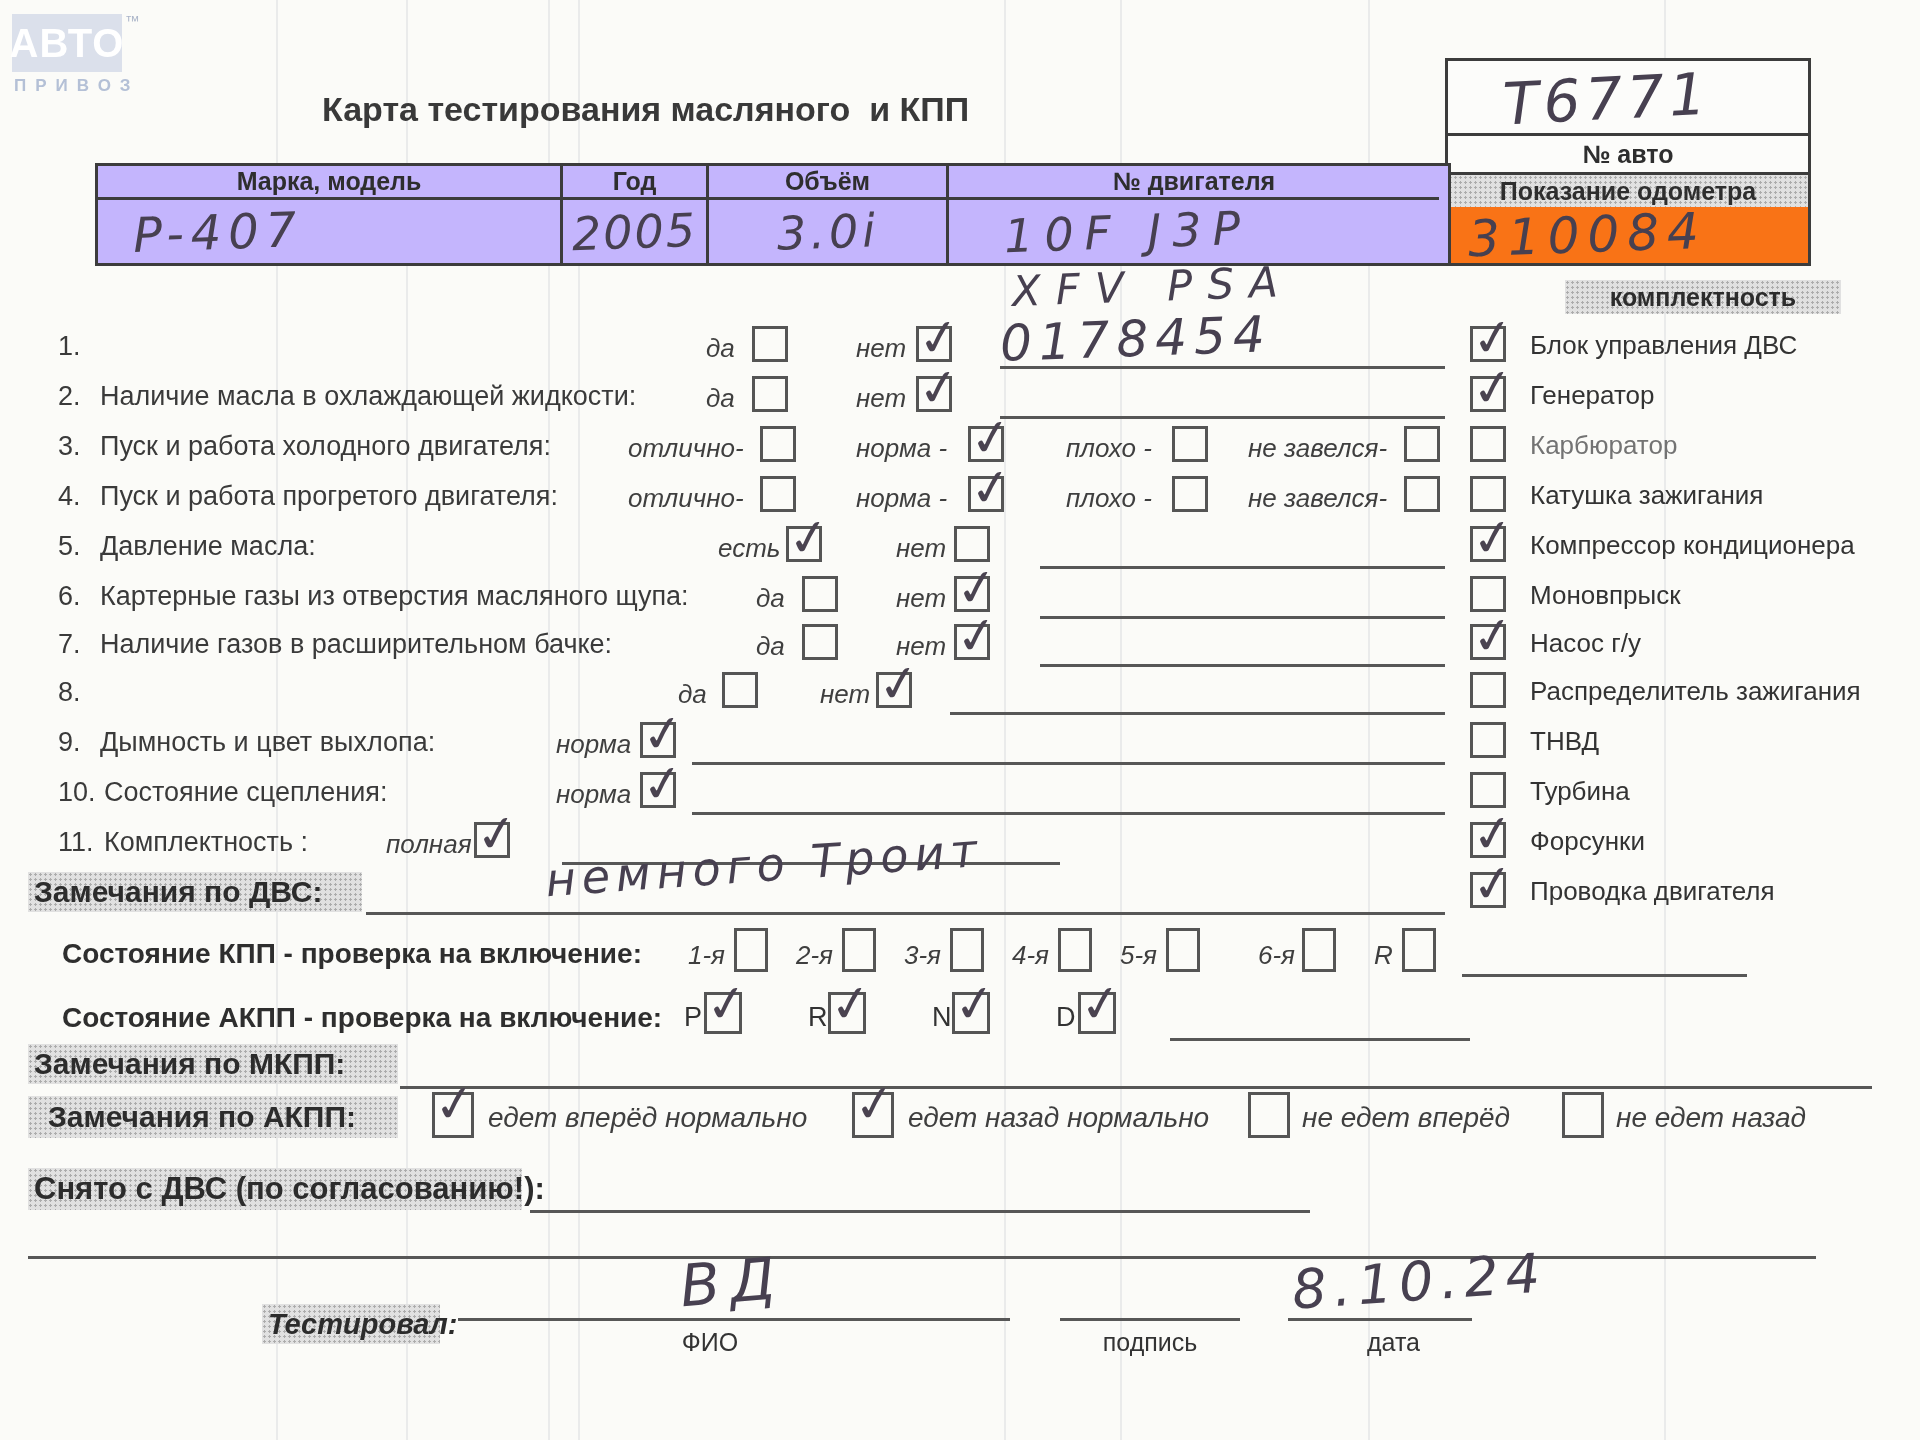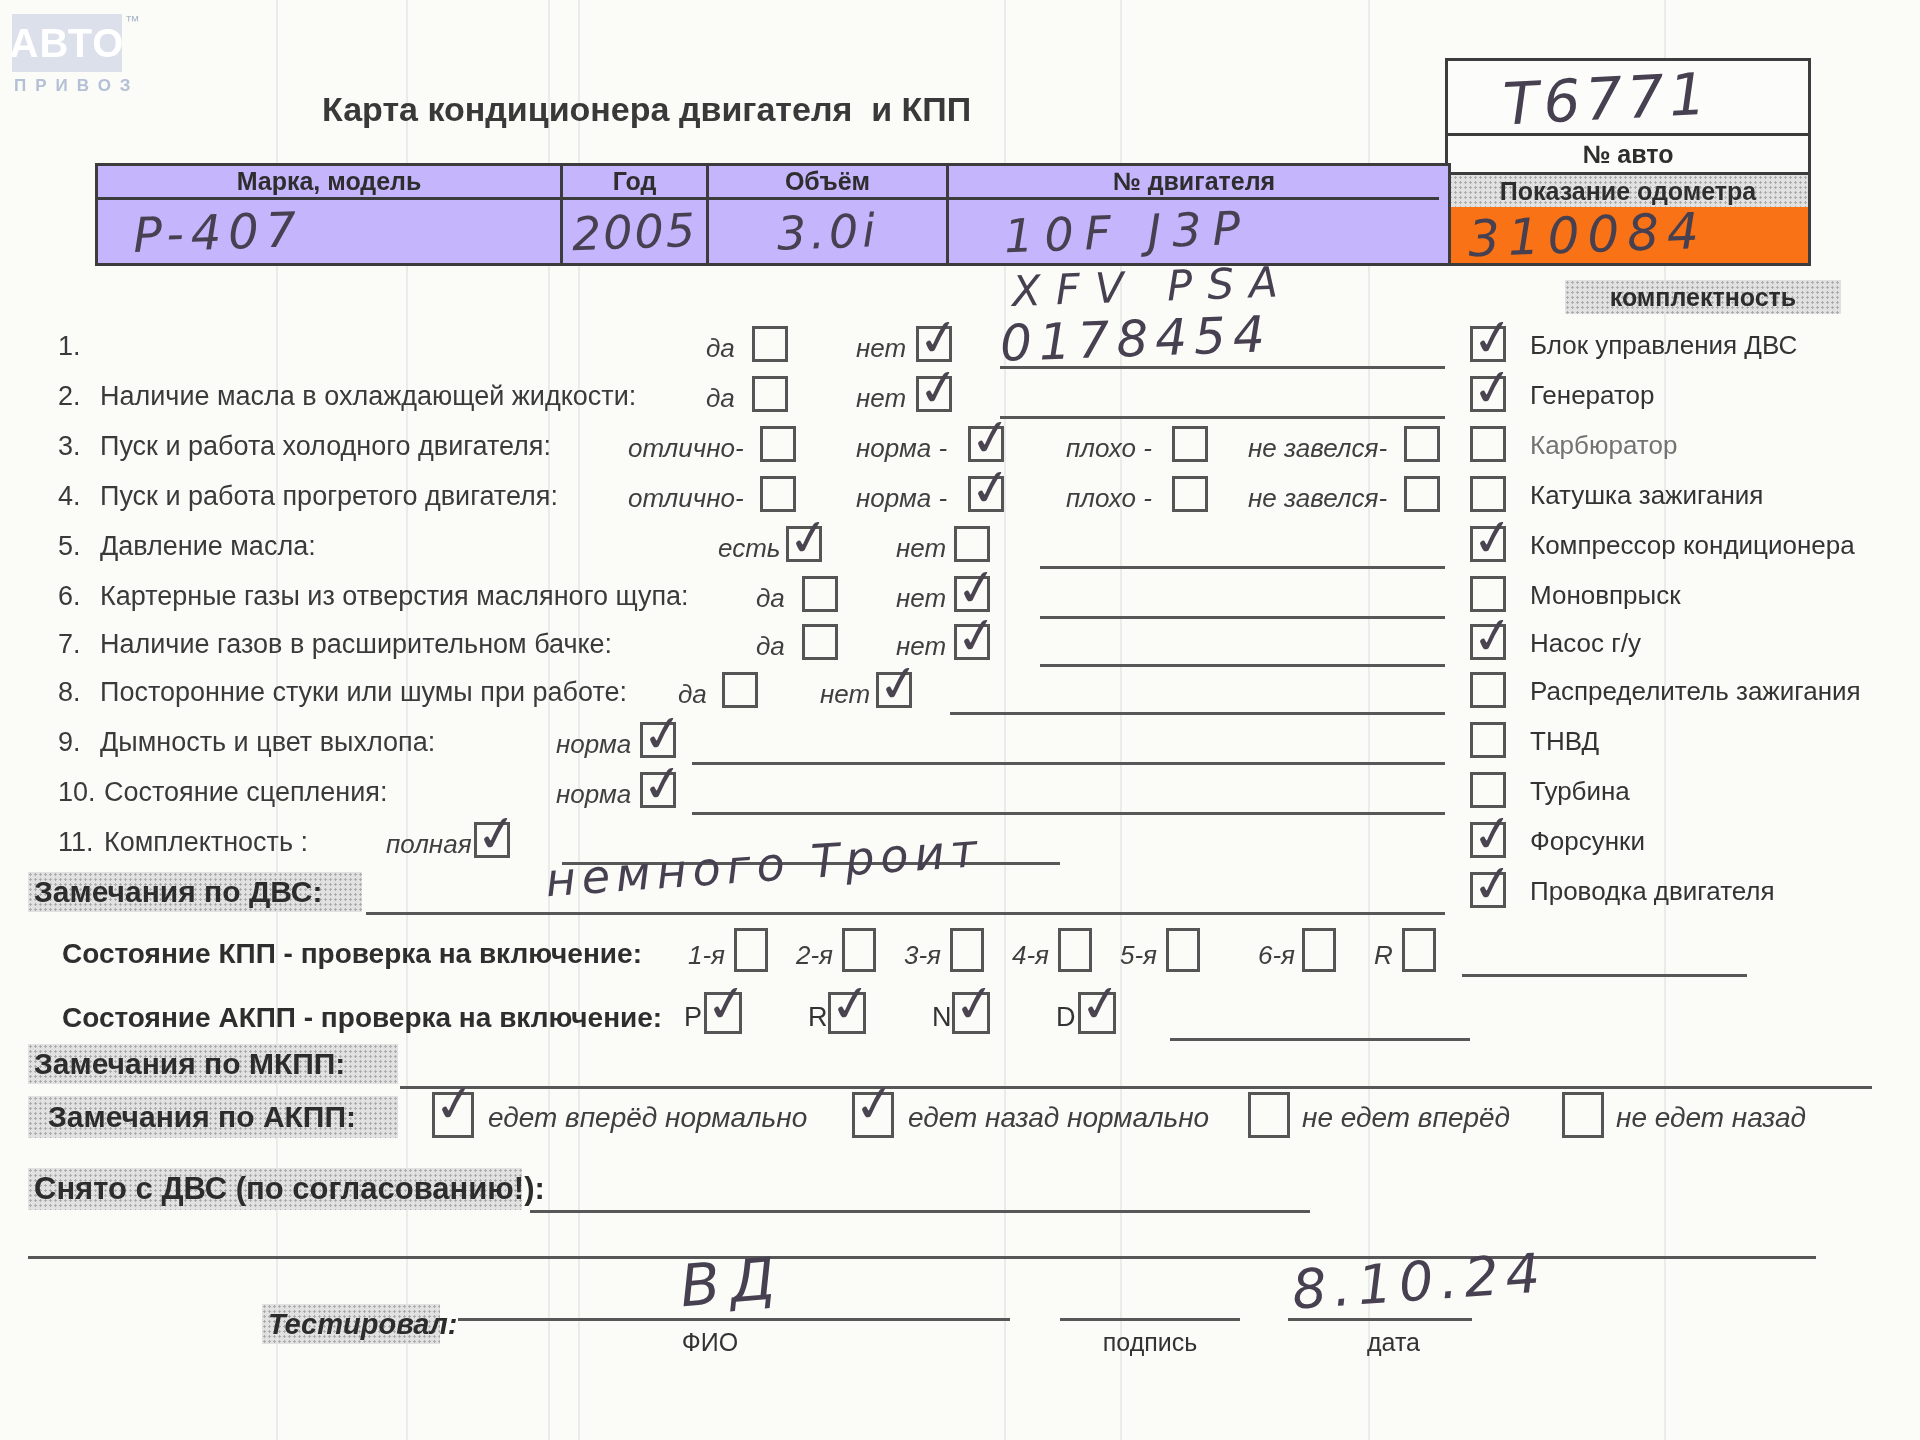--- a/index.html
+++ b/index.html
@@ -30,21 +30,21 @@
   <div class="scan" style="left:1120px"></div>
   <div class="scan" style="left:1368px"></div>
   <div class="scan" style="left:1664px"></div>
 
   <div class="abs" style="left:12px;top:14px;width:110px;height:58px;background:#dbe0eb;color:#fff;font-weight:bold;font-size:40px;display:flex;align-items:center;justify-content:center;letter-spacing:1px">
       <span>АВТО</span>
     </div>
   <span class="abs" style="left:125px;top:12px;font-size:15px;color:#aab4c8">™</span>
   <span class="abs" style="left:14px;top:76px;font-size:17px;font-weight:bold;letter-spacing:9px;color:#b4c0d6">ПРИВОЗ</span>
 
-  <span class="abs" style="left:322px;top:90px;font-size:34px;font-weight:bold;color:#393939;white-space:pre">Карта кондиционера двигателя  и КПП</span>
+  <span class="abs" style="left:322px;top:90px;font-size:34px;font-weight:bold;color:#393939;white-space:pre">Карта тестирования масляного  и КПП</span>
 
   <div class="abs" style="left:1445px;top:58px;width:360px;border:3px solid #3c3c3c;background:#fcfcfa">
     <div style="height:72px;display:flex;align-items:flex-end">
         <span class="hand" style="font-size:58px;margin-left:55px;letter-spacing:5px;transform:rotate(-3deg)">T6771</span>
       </div>
     <div style="height:36px;border-top:3px solid #3c3c3c;display:flex;align-items:center;justify-content:center;font-weight:bold;font-size:25px;color:#2e2e2e">№ авто</div>
   </div>
 
   <div class="abs" style="left:1445px;top:172px;width:360px;border:3px solid #3c3c3c;background:#f97316">
     <div class="hl" style="height:32px;justify-content:center;font-weight:bold;font-size:25px;color:#2e2e2e">Показание одометра</div>
@@ -137,21 +137,20 @@
 
   <span class="abs ilabel" style="left:58px;top:629px">7.</span>
   <span class="abs ilabel" style="left:100px;top:629px">Наличие газов в расширительном бачке:</span>
   <span class="abs opt" style="left:756px;top:631px">да</span>
   <span class="cb" style="left:802px;top:624px"></span>
   <span class="abs opt" style="left:896px;top:631px">нет</span>
   <span class="cb checked" style="left:954px;top:624px"></span>
   <div class="line" style="left:1040px;top:664px;width:405px"></div>
 
   <span class="abs ilabel" style="left:58px;top:677px">8.</span>
-  <span class="abs ilabel" style="left:100px;top:677px">Посторонние стуки или шумы при работе:</span>
   <span class="abs opt" style="left:678px;top:679px">да</span>
   <span class="cb" style="left:722px;top:672px"></span>
   <span class="abs opt" style="left:820px;top:679px">нет</span>
   <span class="cb checked" style="left:876px;top:672px"></span>
   <div class="line" style="left:950px;top:712px;width:495px"></div>
 
   <span class="abs ilabel" style="left:58px;top:727px">9.</span>
   <span class="abs ilabel" style="left:100px;top:727px">Дымность и цвет выхлопа:</span>
   <span class="abs opt" style="left:556px;top:729px">норма</span>
   <span class="cb checked" style="left:640px;top:722px"></span>

